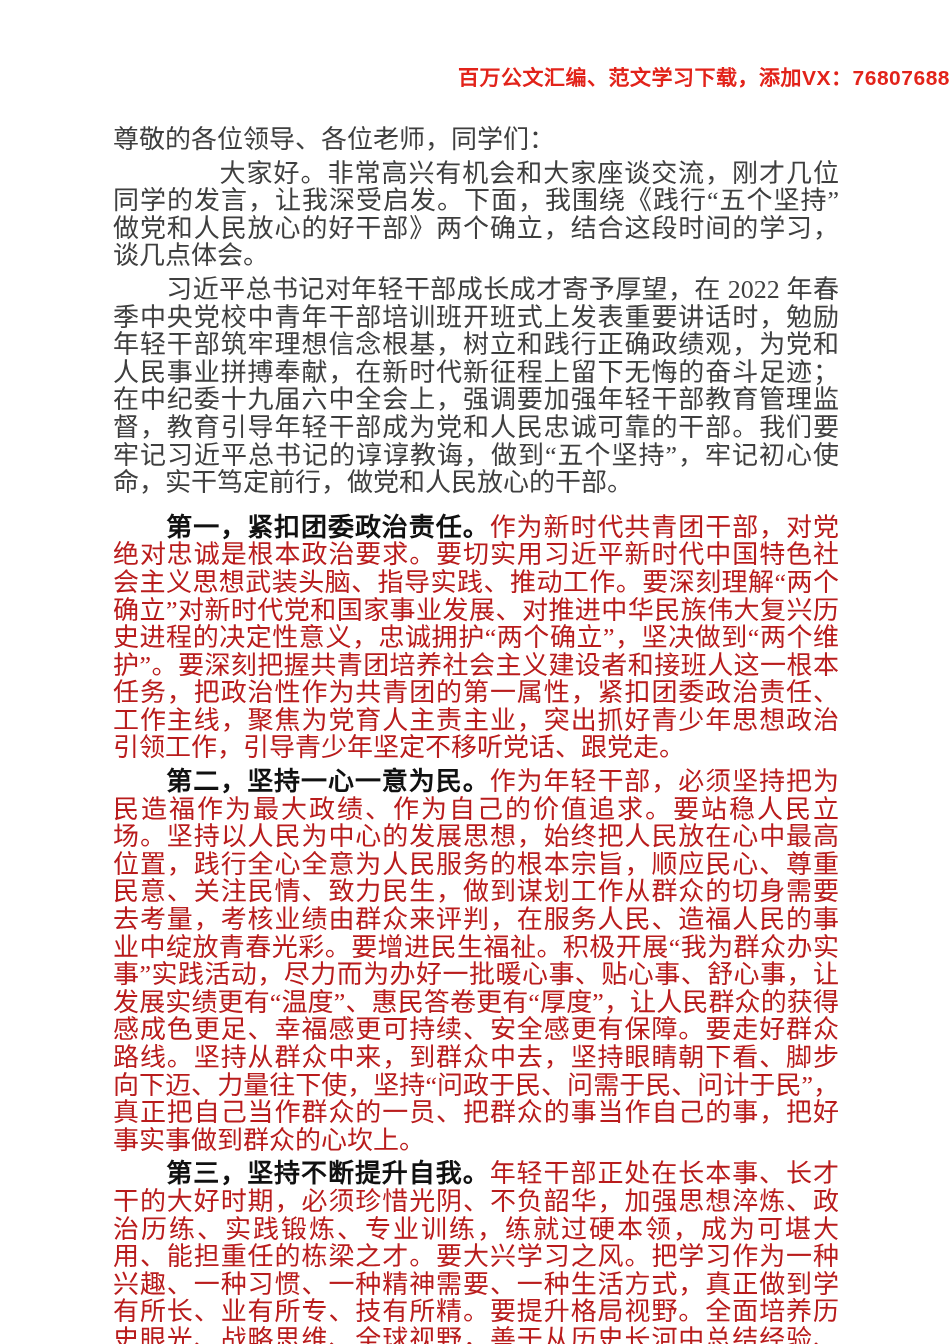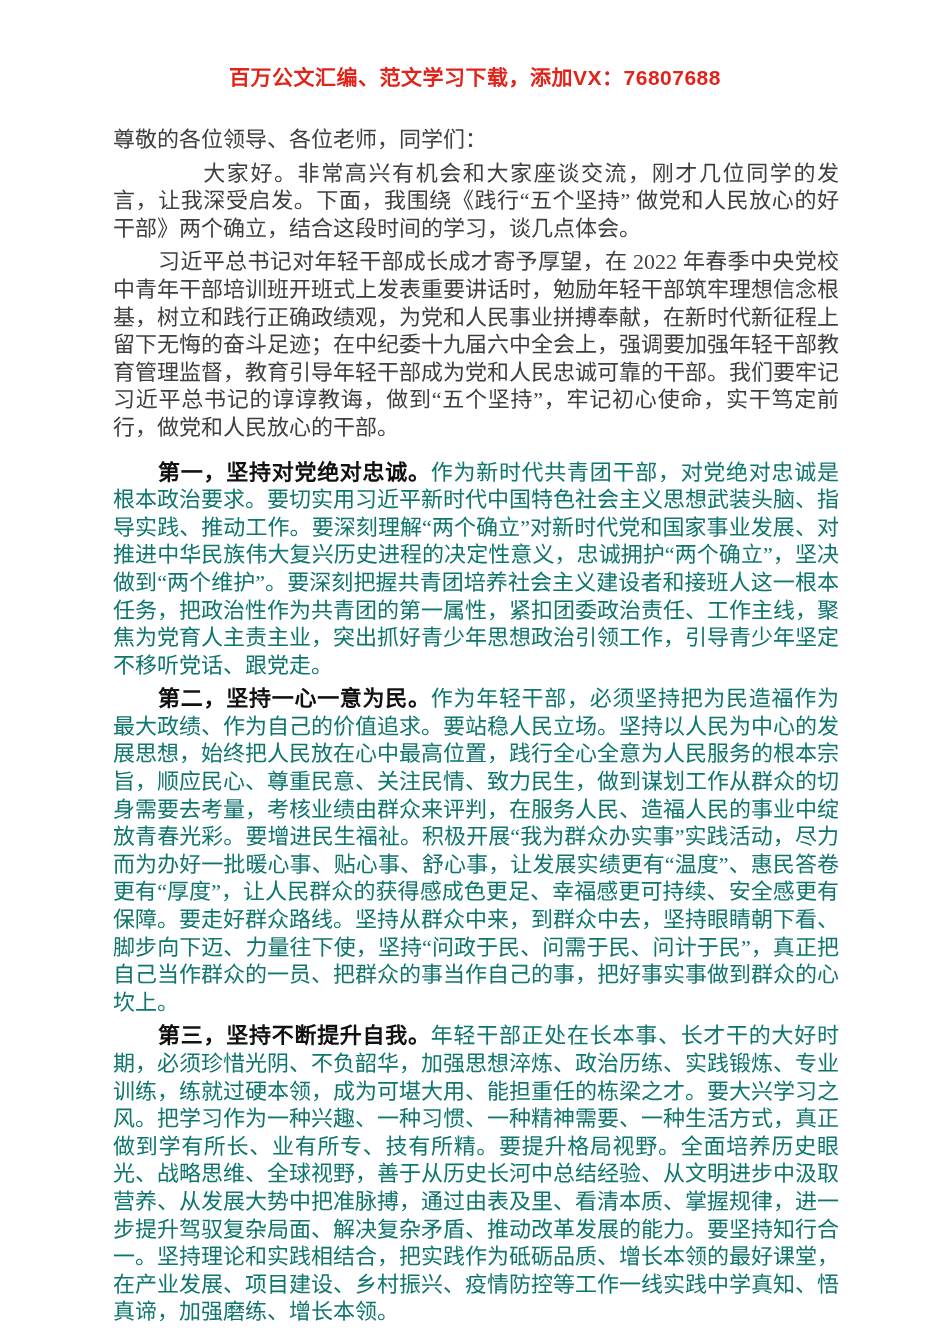--- a/index.html
+++ b/index.html
@@ -15,38 +15,38 @@
     background: #ffffff;
     overflow: hidden;
     box-sizing: border-box;
     font-family: "Liberation Serif", "DejaVu Serif", serif;
   }
   .promo-banner {
     position: absolute;
     top: 63px;
     left: 0;
     width: 950px;
-    text-align: center;
+    text-align: right;
     color: #e2231a;
     font-family: "Liberation Sans", "DejaVu Sans", sans-serif;
     font-size: 21px;
     font-weight: 700;
     letter-spacing: 0.5px;
     line-height: 30px;
     white-space: nowrap;
   }
   .body-wrap {
     position: absolute;
     top: 126px;
     left: 113px;
     width: 726px;
   }
   p.para {
     margin: 0 0 0 0;
-    font-size: 22px;
+    font-size: 26px;
     line-height: 27.6px;
     color: #3f3f3f;
     text-align: justify;
     text-justify: inter-ideograph;
     letter-spacing: 0px;
     font-family: "Liberation Serif", "DejaVu Serif", serif;
   }
   p.salutation {
     text-indent: 0;
     margin-bottom: 6px;
@@ -61,38 +61,38 @@
   }
   p.section {
     text-indent: 2.05em;
     margin-bottom: 6px;
   }
   .lead {
     font-weight: 700;
     color: #111111;
   }
   .rest {
-    color: #0f766e;
+    color: #b91c1c;
   }
 </style>
 </head>
 <body>
 
 <div class="page">
 
   <div class="promo-banner">百万公文汇编、范文学习下载，添加VX：76807688</div>
 
   <div class="body-wrap">
 
     <p class="para salutation">尊敬的各位领导、各位老师，同学们：</p>
 
     <p class="para greeting">大家好。非常高兴有机会和大家座谈交流，刚才几位同学的发言，让我深受启发。下面，我围绕《践行“五个坚持” 做党和人民放心的好干部》两个确立，结合这段时间的学习，谈几点体会。</p>
 
     <p class="para indent2">习近平总书记对年轻干部成长成才寄予厚望，在 2022 年春季中央党校中青年干部培训班开班式上发表重要讲话时，勉励年轻干部筑牢理想信念根基，树立和践行正确政绩观，为党和人民事业拼搏奉献，在新时代新征程上留下无悔的奋斗足迹；在中纪委十九届六中全会上，强调要加强年轻干部教育管理监督，教育引导年轻干部成为党和人民忠诚可靠的干部。我们要牢记习近平总书记的谆谆教诲，做到“五个坚持”，牢记初心使命，实干笃定前行，做党和人民放心的干部。</p>
 
-    <p class="para section"><span class="lead">第一，坚持对党绝对忠诚。</span><span class="rest">作为新时代共青团干部，对党绝对忠诚是根本政治要求。要切实用习近平新时代中国特色社会主义思想武装头脑、指导实践、推动工作。要深刻理解“两个确立”对新时代党和国家事业发展、对推进中华民族伟大复兴历史进程的决定性意义，忠诚拥护“两个确立”，坚决做到“两个维护”。要深刻把握共青团培养社会主义建设者和接班人这一根本任务，把政治性作为共青团的第一属性，紧扣团委政治责任、工作主线，聚焦为党育人主责主业，突出抓好青少年思想政治引领工作，引导青少年坚定不移听党话、跟党走。</span></p>
+    <p class="para section"><span class="lead">第一，紧扣团委政治责任。</span><span class="rest">作为新时代共青团干部，对党绝对忠诚是根本政治要求。要切实用习近平新时代中国特色社会主义思想武装头脑、指导实践、推动工作。要深刻理解“两个确立”对新时代党和国家事业发展、对推进中华民族伟大复兴历史进程的决定性意义，忠诚拥护“两个确立”，坚决做到“两个维护”。要深刻把握共青团培养社会主义建设者和接班人这一根本任务，把政治性作为共青团的第一属性，紧扣团委政治责任、工作主线，聚焦为党育人主责主业，突出抓好青少年思想政治引领工作，引导青少年坚定不移听党话、跟党走。</span></p>
 
     <p class="para section"><span class="lead">第二，坚持一心一意为民。</span><span class="rest">作为年轻干部，必须坚持把为民造福作为最大政绩、作为自己的价值追求。要站稳人民立场。坚持以人民为中心的发展思想，始终把人民放在心中最高位置，践行全心全意为人民服务的根本宗旨，顺应民心、尊重民意、关注民情、致力民生，做到谋划工作从群众的切身需要去考量，考核业绩由群众来评判，在服务人民、造福人民的事业中绽放青春光彩。要增进民生福祉。积极开展“我为群众办实事”实践活动，尽力而为办好一批暖心事、贴心事、舒心事，让发展实绩更有“温度”、惠民答卷更有“厚度”，让人民群众的获得感成色更足、幸福感更可持续、安全感更有保障。要走好群众路线。坚持从群众中来，到群众中去，坚持眼睛朝下看、脚步向下迈、力量往下使，坚持“问政于民、问需于民、问计于民”，真正把自己当作群众的一员、把群众的事当作自己的事，把好事实事做到群众的心坎上。</span></p>
 
     <p class="para section"><span class="lead">第三，坚持不断提升自我。</span><span class="rest">年轻干部正处在长本事、长才干的大好时期，必须珍惜光阴、不负韶华，加强思想淬炼、政治历练、实践锻炼、专业训练，练就过硬本领，成为可堪大用、能担重任的栋梁之才。要大兴学习之风。把学习作为一种兴趣、一种习惯、一种精神需要、一种生活方式，真正做到学有所长、业有所专、技有所精。要提升格局视野。全面培养历史眼光、战略思维、全球视野，善于从历史长河中总结经验、从文明进步中汲取营养、从发展大势中把准脉搏，通过由表及里、看清本质、掌握规律，进一步提升驾驭复杂局面、解决复杂矛盾、推动改革发展的能力。要坚持知行合一。坚持理论和实践相结合，把实践作为砥砺品质、增长本领的最好课堂，在产业发展、项目建设、乡村振兴、疫情防控等工作一线实践中学真知、悟真谛，加强磨练、增长本领。</span></p>
 
   </div>
 </div>
 
 </body></html>

